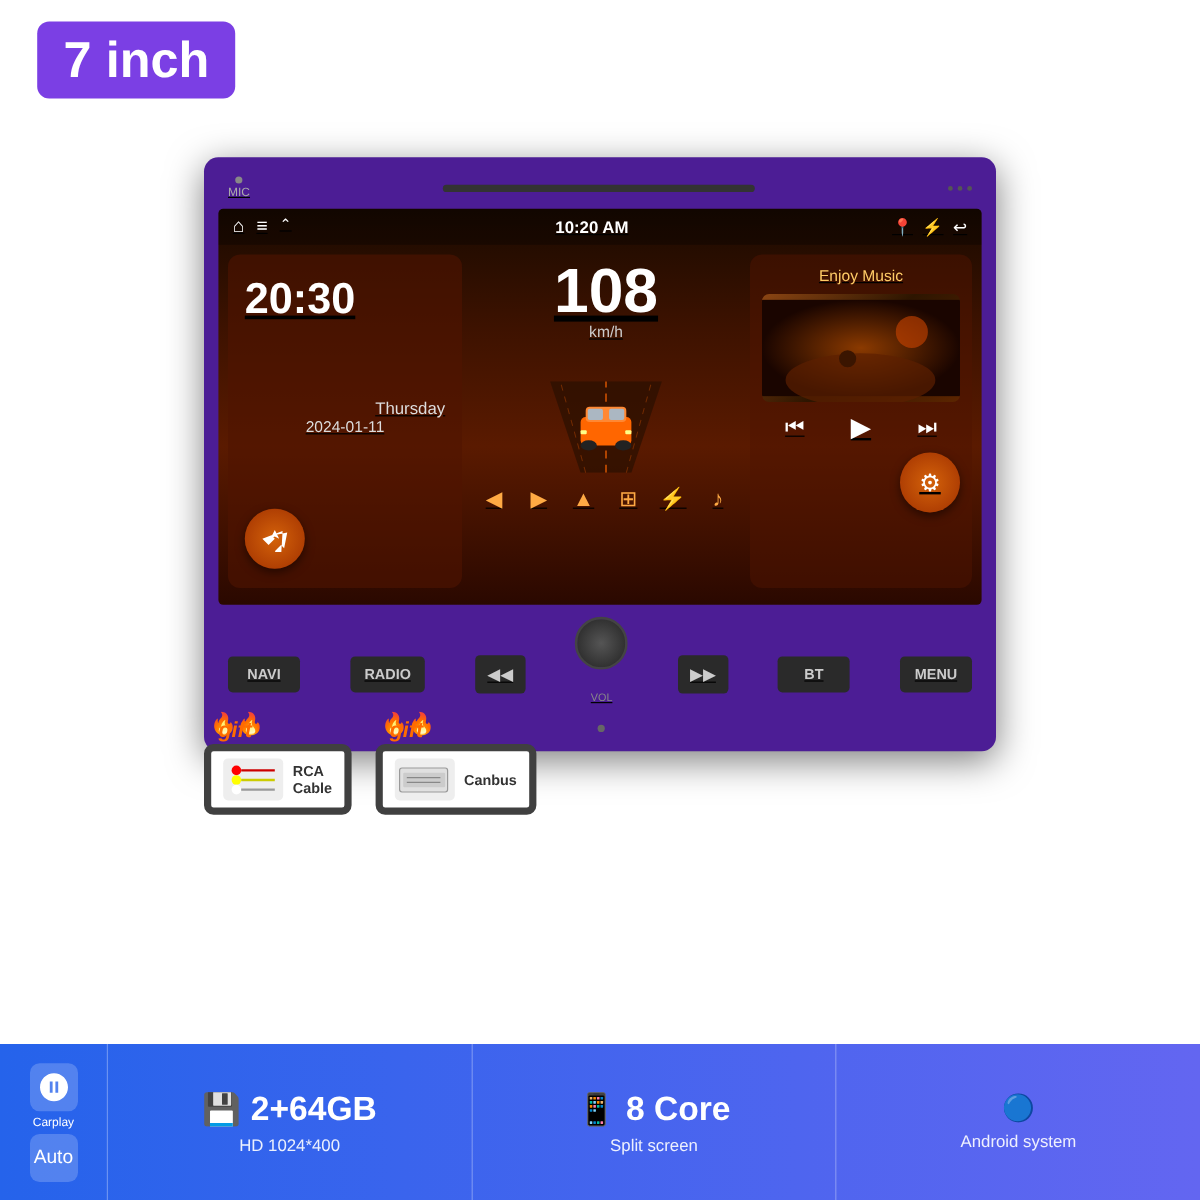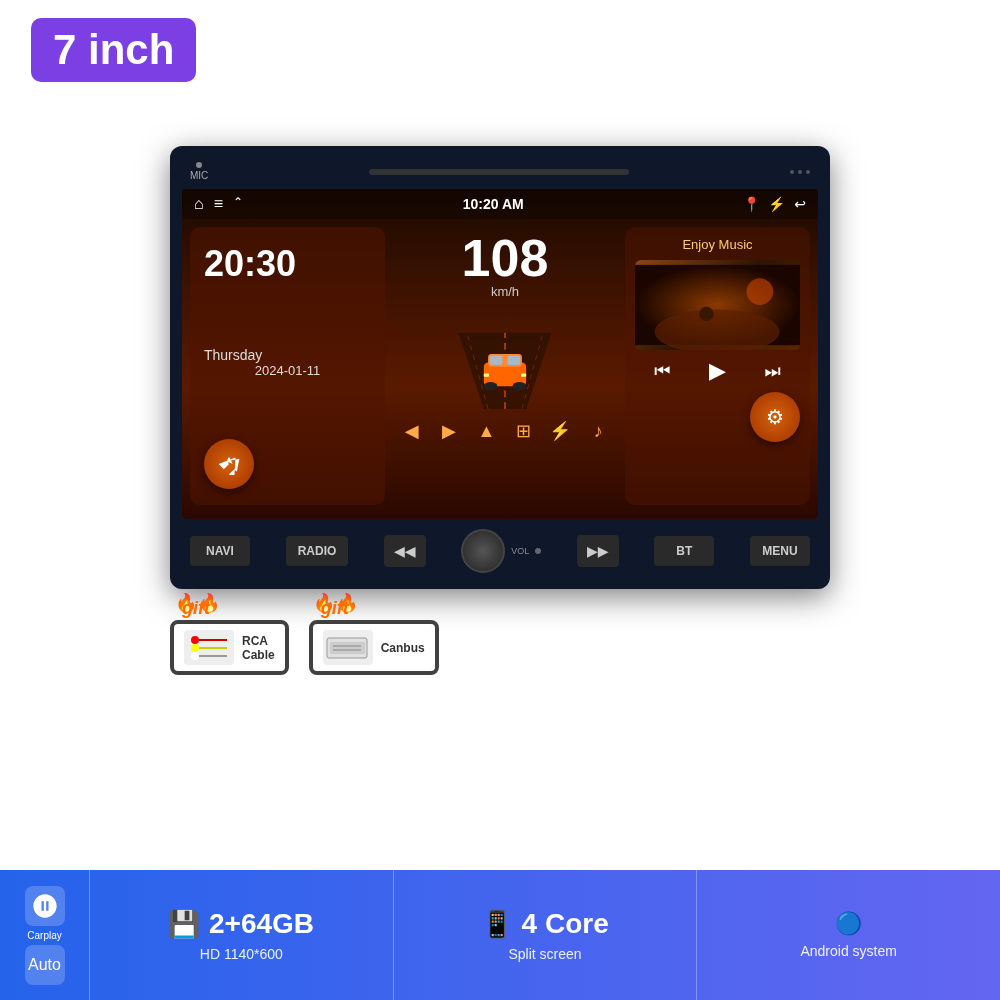--- a/index.html
+++ b/index.html
@@ -22,28 +22,29 @@
       font-size: 42px;
       font-weight: bold;
       padding: 8px 22px;
       border-radius: 10px;
       margin-left: 24px;
     }
 
     
     .radio-unit {
       position: absolute;
-      top: 146px;
+      top: 131px;
       left: 50%;
       transform: translateX(-50%);
       width: 660px;
-      background: #0f172a;
+      background: #4c1d95;
       border-radius: 12px;
       padding: 12px 12px 16px 12px;
       box-shadow: 0 8px 30px rgba(0,0,0,0.5);
+      text-decoration: underline;
     }
 
     .radio-top-bar {
       display: flex;
       justify-content: space-between;
       align-items: center;
       padding: 4px 8px 8px 8px;
     }
 
     .mic-label {
@@ -142,21 +143,21 @@
 
     .clock-time {
       color: #ffffff;
       font-size: 36px;
       font-weight: bold;
     }
 
     .clock-day {
       color: #dddddd;
       font-size: 14px;
-      text-align: left;
+      text-align: right;
     }
 
     .clock-date {
       color: #dddddd;
       font-size: 13px;
       text-align: center;
     }
 
     .nav-button {
       width: 50px;
@@ -310,23 +311,23 @@
       height: 44px;
       background: radial-gradient(circle, #555, #222);
       border-radius: 50%;
       border: 2px solid #444;
       cursor: pointer;
       position: relative;
     }
 
     .vol-area {
       display: flex;
-      flex-direction: row;
-      align-items: center;
-      gap: 6px;
+      flex-direction: column;
+      align-items: center;
+      gap: 18px;
     }
 
     .vol-label {
       color: #888;
       font-size: 9px;
     }
 
     .power-dot {
       width: 6px;
       height: 6px;
@@ -348,21 +349,21 @@
     }
 
     .gift-item {
       display: flex;
       flex-direction: column;
       align-items: center;
       gap: 6px;
     }
 
     .gift-box {
-      border: 4px solid #404040;
+      border: 6px solid #404040;
       border-radius: 8px;
       padding: 6px 10px;
       display: flex;
       align-items: center;
       gap: 8px;
       background: white;
       position: relative;
     }
 
     .gift-image-placeholder {
@@ -652,27 +653,27 @@
     <div class="auto-icon">
       <span style="color:white;font-size:16px;">Auto</span>
     </div>
   </div>
 
   <div class="spec-section">
     <div class="spec-main">
       <span style="font-size:26px;">💾</span>
       <span>2+64GB</span>
     </div>
-    <div class="spec-sub">HD 1140*600</div>
+    <div class="spec-sub">HD 1024*400</div>
   </div>
 
   <div class="spec-section">
     <div class="spec-main">
       <span style="font-size:26px;">📱</span>
-      <span>4 Core</span>
+      <span>8 Core</span>
     </div>
     <div class="spec-sub">Split screen</div>
   </div>
 
   <div class="spec-section" style="border-right:none;">
     <div class="spec-main">
       <span style="font-size:22px;">🔵</span>
     </div>
     <div class="spec-sub">Android system</div>
   </div>

